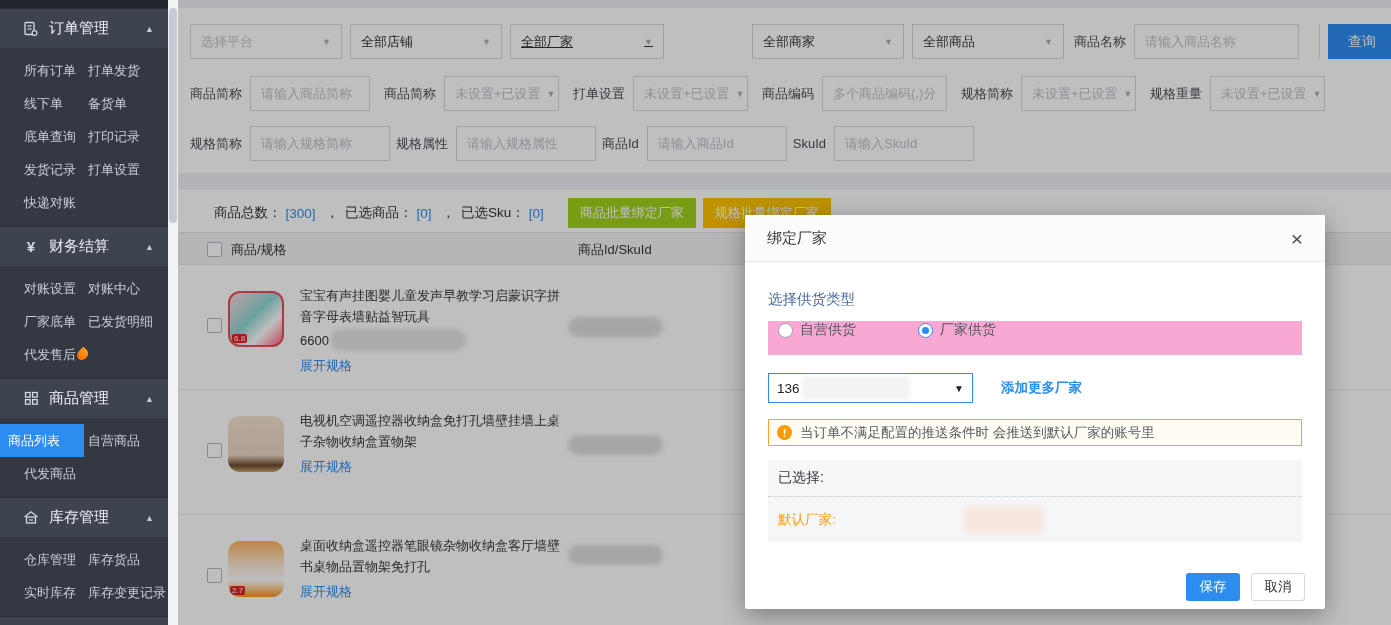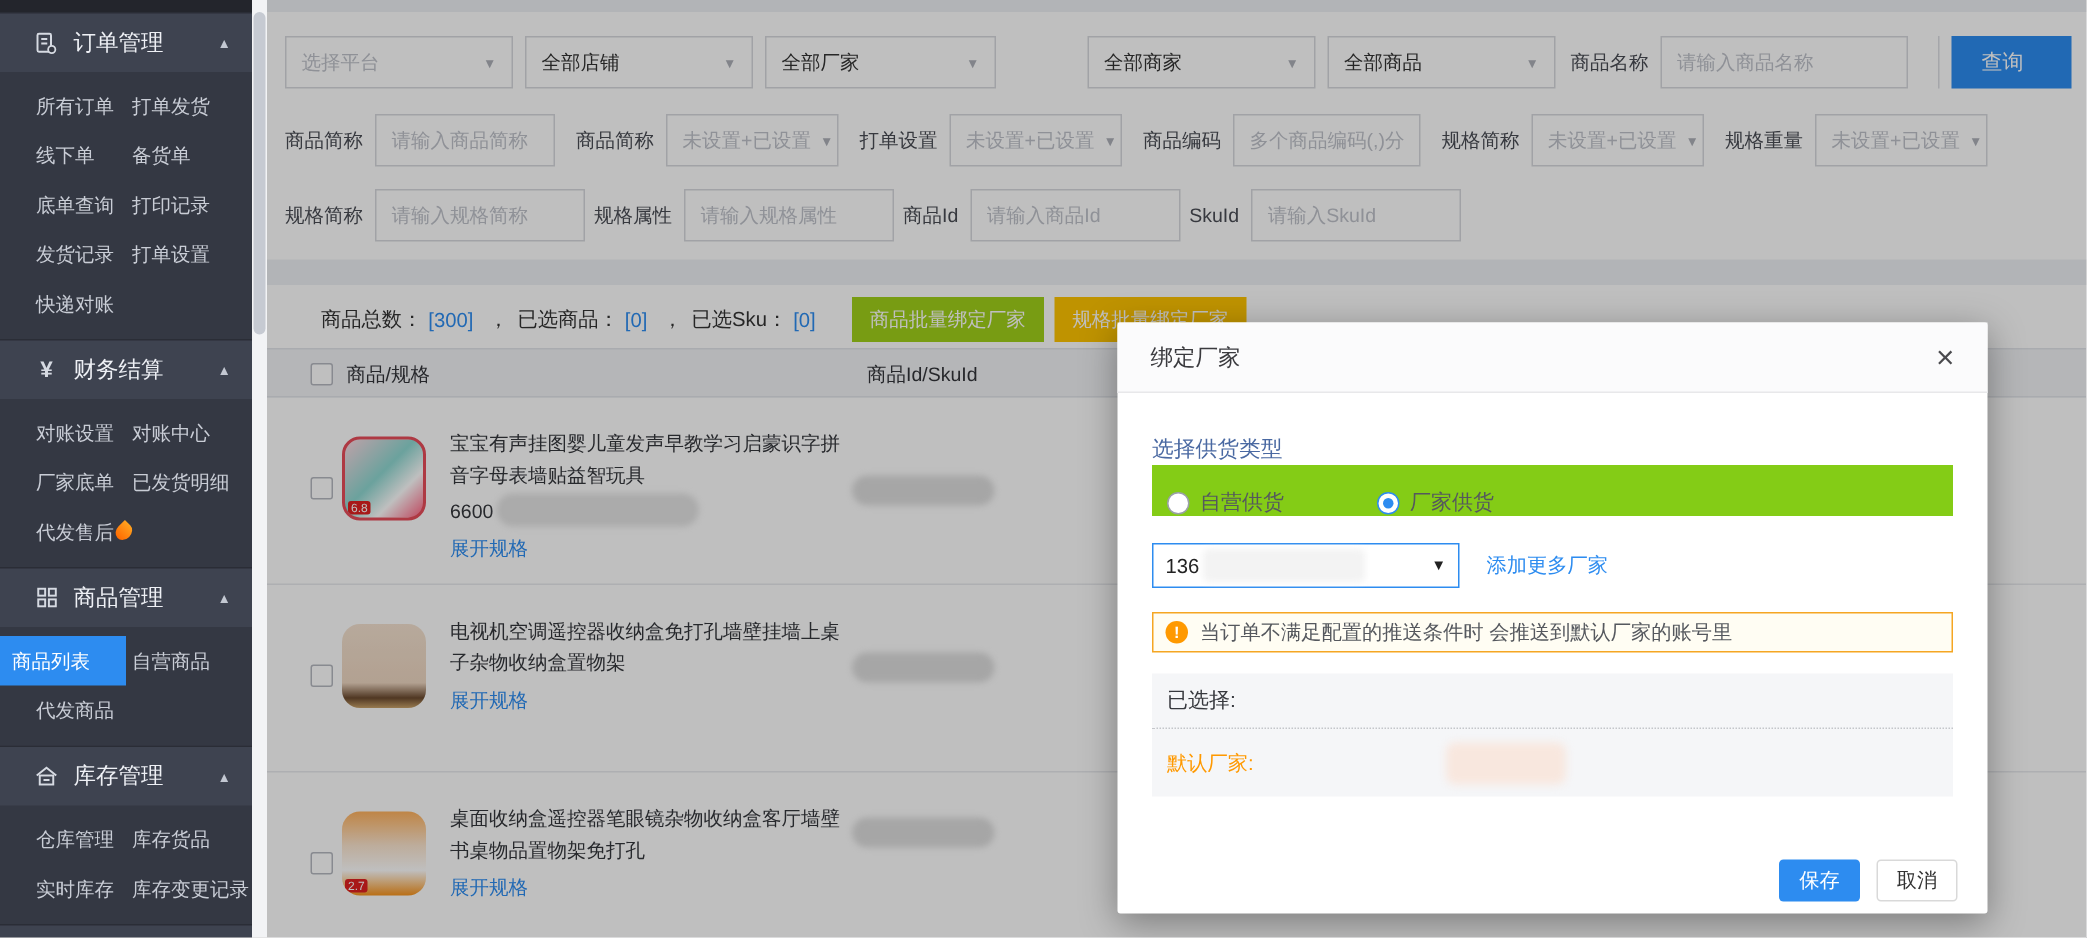--- a/index.html
+++ b/index.html
@@ -30,21 +30,21 @@
   .f-row { position:absolute; left:12px; height:35px; display:flex; align-items:center; white-space:nowrap; }
   .f-row1 { top:16px; } .f-row2 { top:68px; } .f-row3 { top:118px; }
   .f-label { font-size:13px; color:#4a4d55; margin-right:8px; }
   .sel, .inp { height:35px; border:1px solid #d7d9de; background:#fff; display:flex; align-items:center; padding:0 10px; font-size:13px; color:#333; }
   .inp input { border:none; outline:none; width:100%; font-size:13px; color:#ec4899; font-family:inherit; background:transparent; }
   .inp input::placeholder { color:#bfc2ca; }
   .sel .caret { margin-left:auto; color:#aeb1b9; font-size:9px; padding-left:6px; }
   .ph { color:#bfc2ca; }
   .w152 { width:152px; } .w154 { width:154px; } .w165 { width:165px; }
   .w140 { width:140px; } .w125 { width:125px; } .w120 { width:120px; } .w115 { width:115px; }
-  .mr8 { margin-right:8px; } .mr10 { margin-right:6px; } .mr14 { margin-right:14px; } .mr108 { margin-right:61px; }
+  .mr8 { margin-right:8px; } .mr10 { margin-right:6px; } .mr14 { margin-right:14px; } .mr108 { margin-right:88px;text-decoration:underline; }
   .ml10 { margin-left:10px; }
   .vdiv { width:1px; height:35px; background:#dcdee3; margin:0 8px 0 20px; }
   .search-btn { width:80px; height:35px; background:#2d8cf0; color:#fff; font-size:14px; border:none; text-align:left; padding-left:20px; flex:0 0 80px; }
 
   .table-card { position:absolute; left:0; top:190px; width:1213px; height:435px; background:#fff; overflow:hidden; }
   .stats { position:absolute; left:36px; top:8px; height:30px; display:flex; align-items:center; font-size:13.5px; color:#333; }
   .stats .num { color:#2d8cf0; margin:0 4px; }
   .stats .sep { margin:0 6px; }
   .batch-btn { height:30px; padding:0 12px; border:none; color:#fff; font-size:13px; cursor:pointer; }
   .btn-green { background:#a0d01a; margin-left:20px; }
@@ -72,30 +72,30 @@
   .blur-code { display:inline-block; width:135px; height:22px; background:#e4e4e4; border-radius:11px; filter:blur(2px); margin-left:2px; }
   .op-link { position:absolute; left:1090px; top:50px; font-size:13px; color:#6a6d73; }
 
   
   .modal { position:absolute; left:745px; top:215px; width:580px; height:394px; background:#fff; border-radius:2px; box-shadow:0 6px 24px rgba(0,0,0,0.35); z-index:10; }
   .m-header { height:47px; display:flex; align-items:center; padding:0 22px; background:#fbfbfc; border-bottom:1px solid #e8e8ea; }
   .m-title { font-size:15px; color:#3a3a3e; }
   .m-close { margin-left:auto; font-size:21px; color:#4a4a4e; cursor:pointer; line-height:1; }
   .m-body { padding:0 23px; }
   .supply-label { margin-top:28px; font-size:14.5px; color:#4a69a2; }
-  .radio-strip { margin-top:1px; height:34px; background:#84cc16; display:flex; align-items:flex-end; padding-left:10px; font-size:14px; color:#55585e; }
+  .radio-strip { margin-top:12px; height:34px; background:#f9a8d4; display:flex; align-items:flex-start; padding-left:10px; font-size:14px; color:#55585e; }
   .radio { width:15px; height:15px; border-radius:50%; border:1px solid #9aa0a8; background:#fff; margin-right:7px; position:relative; }
   .radio.checked { border-color:#2d8cf0; }
   .radio.checked::after { content:""; position:absolute; left:3px; top:3px; width:7px; height:7px; border-radius:50%; background:#2d8cf0; }
   .radio-opt { display:flex; align-items:center; margin-right:62px; cursor:pointer; }
-  .factory-row { margin-top:18px; display:flex; align-items:center; }
+  .factory-row { margin-top:18px; display:flex; align-items:center;gap:10px; }
   .factory-select { width:205px; height:30px; border:1px solid #2d8cf0; display:flex; align-items:center; padding:0 8px; font-size:13.5px; color:#222; cursor:pointer; }
   .factory-select .caret { margin-left:auto; font-size:10px; color:#222; }
   .blur-sel { display:inline-block; width:108px; height:22px; background:#f3f3f3; border-radius:4px; filter:blur(2px); margin-left:2px; }
-  .add-more { margin-left:18px; font-size:13.5px; color:#2d8cf0; cursor:pointer; }
+  .add-more { margin-left:18px; font-size:13.5px; color:#2d8cf0; cursor:pointer;font-weight:bold; }
   .warning { margin-top:16px; height:27px; border:1px solid #f5a623; background:#fffdf3; display:flex; align-items:center; padding-left:8px; font-size:13.5px; color:#55585e; }
   .warn-icon { width:15px; height:15px; border-radius:50%; background:#ff9900; color:#fff; font-size:11px; font-weight:bold; display:flex; align-items:center; justify-content:center; margin-right:8px; flex:0 0 15px; }
   .selected-panel { margin-top:14px; background:#f5f6f8; }
   .sel-row1 { padding:9px 10px; font-size:14px; color:#37393e; border-bottom:1px dotted #c4c6ca; }
   .sel-row2 { height:45px; display:flex; align-items:center; padding-left:10px; font-size:13.5px; color:#ff9900; }
   .blur-default { width:80px; height:28px; background:#f8e7de; border-radius:6px; filter:blur(3px); margin-left:128px; }
   .m-footer { position:absolute; right:20px; bottom:8px; display:flex; }
   .btn-save { width:54px; height:28px; background:#2d8cf0; color:#fff; border:none; border-radius:3px; font-size:13.5px; cursor:pointer; }
   .btn-cancel { width:54px; height:28px; background:#fff; color:#333; border:1px solid #d9d9d9; border-radius:3px; font-size:13.5px; margin-left:11px; cursor:pointer; }
 

